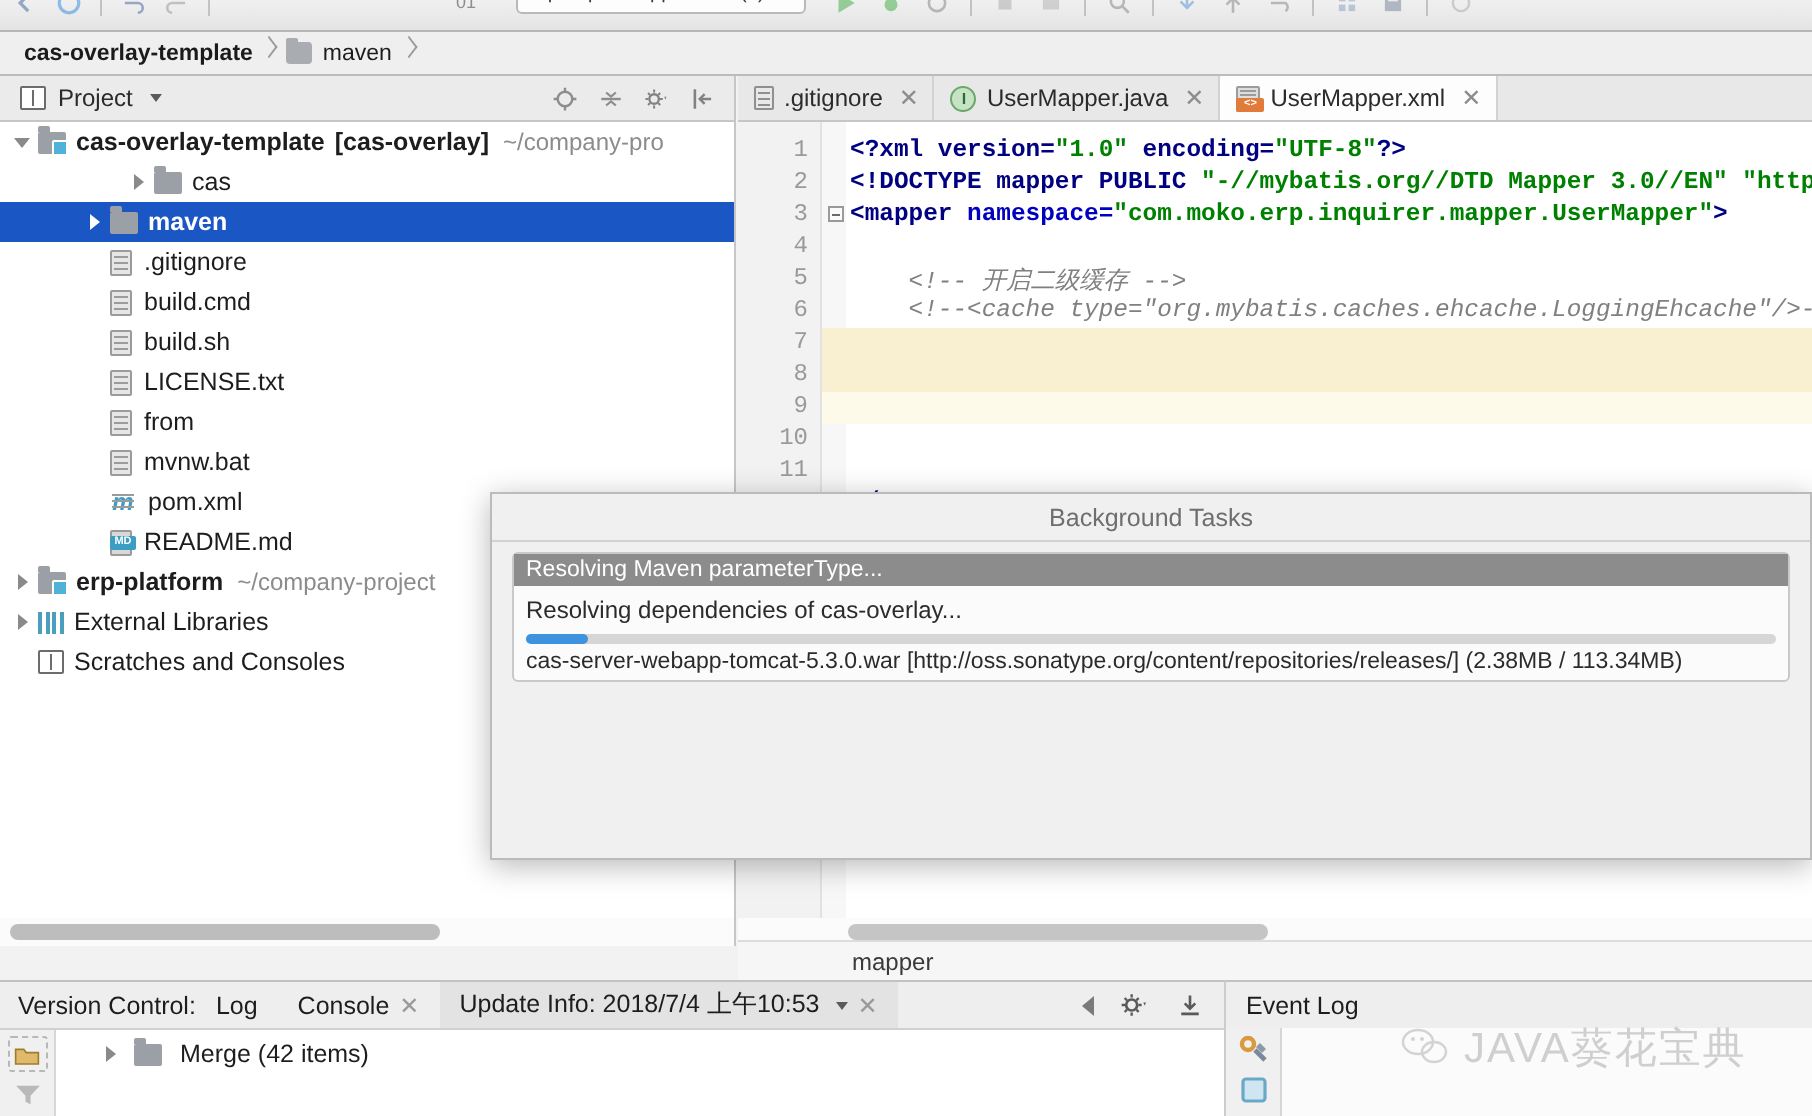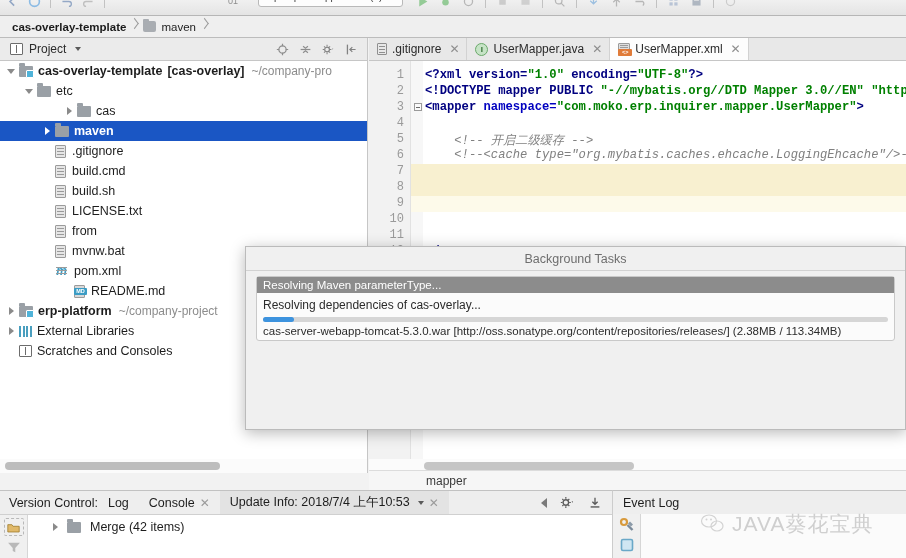--- a/index.html
+++ b/index.html
@@ -300,25 +300,20 @@
   </div>
 
   <div class="proj-tree">
       <div class="trow" style="padding-left: 6px;">
         <span class="tw down"></span>
         <span class="folder mod"></span>
         <span class="tname b">cas-overlay-template</span>
         <span style="font-weight: bold; margin-left: 5px;">[cas-overlay]</span>
         <span class="tpath">~/company-pro</span>
       </div>
-      <div class="trow" style="padding-left: 24px;">
-        <span class="tw down"></span>
-        <span class="folder"></span>
-        <span class="tname">etc</span>
-      </div>
       <div class="trow" style="padding-left: 64px;">
         <span class="tw right"></span>
         <span class="folder"></span>
         <span class="tname">cas</span>
       </div>
       <div class="trow sel" style="padding-left: 42px;">
         <span class="tw right"></span>
         <span class="folder"></span>
         <span class="tname b2">maven</span>
       </div>
@@ -350,21 +345,21 @@
       <div class="trow" style="padding-left: 42px;">
         <span class="tw"></span>
         <span class="fileic"></span>
         <span class="tname">mvnw.bat</span>
       </div>
       <div class="trow" style="padding-left: 42px;">
         <span class="tw"></span>
         <span class="fileic m">m</span>
         <span class="tname">pom.xml</span>
       </div>
-      <div class="trow" style="padding-left: 61px;">
+      <div class="trow" style="padding-left: 42px;">
         <span class="tw"></span>
         <span class="fileic md"></span>
         <span class="tname">README.md</span>
       </div>
       <div class="trow" style="padding-left: 6px;">
         <span class="tw right"></span>
         <span class="folder mod"></span>
         <span class="tname b">erp-platform</span>
         <span class="tpath">~/company-project</span>
       </div>

